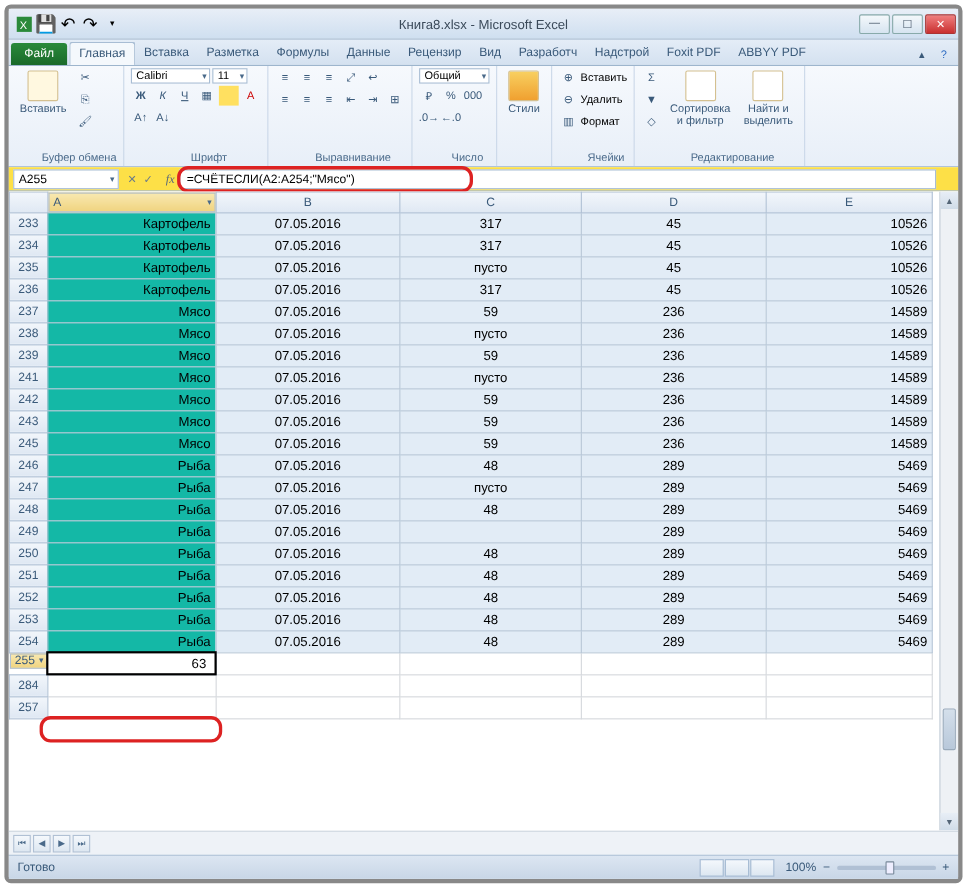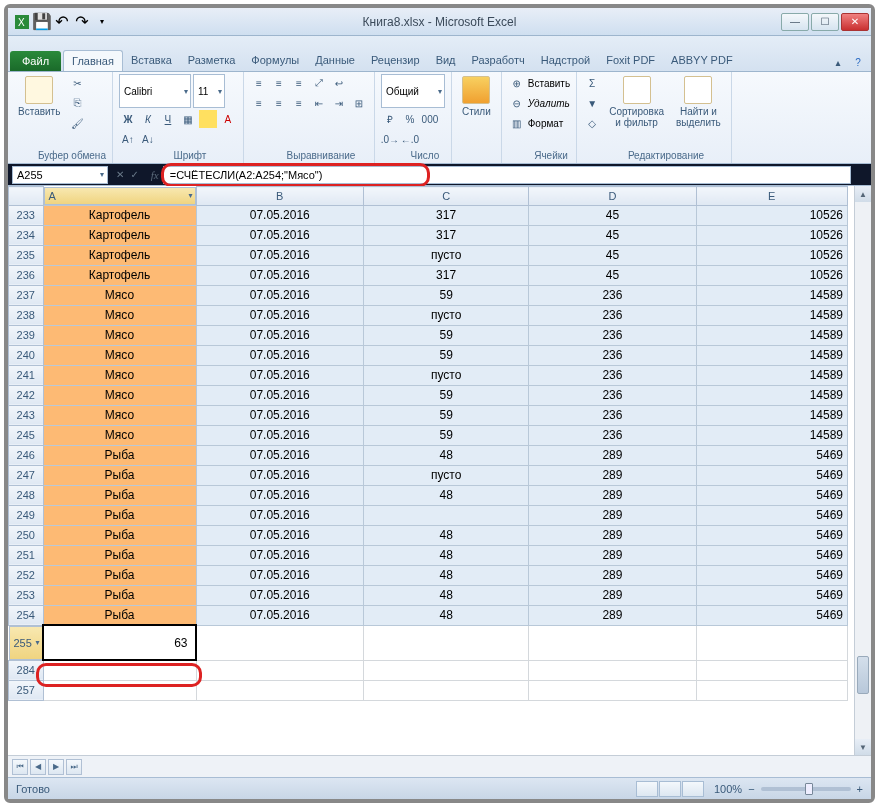--- a/index.html
+++ b/index.html
@@ -7,54 +7,54 @@
   .outer { border: 4px solid #888; border-radius: 6px; width: 871px; height: 799px; margin: 4px; background: #fff; display: flex; flex-direction: column; }
 
   .titlebar { height: 28px; background: linear-gradient(#e8eef7,#cfdff0); display: flex; align-items: center; position: relative; border-bottom: 1px solid #9db5cd; }
   .ql { display:flex; align-items:center; gap:4px; padding-left:6px; }
   .ql-icon { width:16px; height:16px; display:flex;align-items:center;justify-content:center; }
   .title-text { position:absolute; left:0; right:0; text-align:center; font-size:12px; color:#3b4a5a; pointer-events:none;}
   .winbtns { margin-left:auto; display:flex; gap:2px; padding-right:2px;}
   .winbtn { width:28px; height:18px; border:1px solid #8aa; background:linear-gradient(#f4f8fb,#d6e4f0); border-radius:2px; font-size:10px; display:flex;align-items:center;justify-content:center; color:#456;}
   .winbtn.close{ background:linear-gradient(#f08080,#c93030); color:#fff; border-color:#a33;}
 
-  .ribbon-tabs { height:36px; background:linear-gradient(#e4edf7,#d4e1f0); display:flex; align-items:flex-end; padding-left:2px; font-size:11px; border-bottom:1px solid #9db5cd;}
+  .ribbon-tabs { height:24px; background:linear-gradient(#e4edf7,#d4e1f0); display:flex; align-items:flex-end; padding-left:2px; font-size:11px; border-bottom:1px solid #9db5cd;}
   .file-tab { background:linear-gradient(#2a8a3a,#1a6a2a); color:#fff; padding:4px 12px; border-radius:3px 3px 0 0; margin-right:2px;}
   .rtab { padding:4px 8px; color:#3a5a7a; cursor:pointer;}
   .rtab.active { background:#f4f8fc; border:1px solid #a8bdd4; border-bottom:none; border-radius:3px 3px 0 0;}
 
   .ribbon { height:92px; background:linear-gradient(#f6f9fd,#e8eff8); border-bottom:1px solid #a8bdd4; display:flex; font-size:10px;}
   .rgroup { border-right:1px solid #cad8e8; padding:2px 6px 0 6px; display:flex; flex-direction:column; }
   .rgroup-body { flex:1; display:flex; gap:4px; align-items:flex-start;}
   .rgroup-label { text-align:center; color:#4a6a8a; font-size:10px; padding:1px 0 2px 0;margin-left:24px;}
   .bigbtn { display:flex; flex-direction:column; align-items:center; gap:2px; padding:2px 4px; cursor:pointer;}
   .bigbtn-icon { width:28px; height:28px; background:#fff4d0; border:1px solid #d4c090; border-radius:2px;}
   .bigbtn-label { font-size:10px; color:#3a5a7a; text-align:center; line-height:11px;}
   .toolcol { display:flex; flex-direction:column; gap:2px;}
   .toolrow { display:flex; gap:2px; align-items:center;}
   .tbtn { width:18px; height:18px; border:1px solid transparent; display:flex;align-items:center;justify-content:center; font-size:10px; color:#3a5a7a; cursor:pointer;}
-  .sel { height:34px; border:1px solid #a8bdd4; background:#fff; font-size:10px; padding:0 14px 0 4px; display:flex;align-items:center; position:relative;}
+  .sel { height:14px; border:1px solid #a8bdd4; background:#fff; font-size:10px; padding:0 14px 0 4px; display:flex;align-items:center; position:relative;}
   .sel::after{content:"▾"; position:absolute; right:2px; font-size:8px; color:#4a6a8a;}
 
-  .fbar { height:22px; border-bottom:1px solid #a8bdd4; display:flex; align-items:center; background:#0f172a; font-size:11px;}
+  .fbar { height:22px; border-bottom:1px solid #a8bdd4; display:flex; align-items:center; background:#fde047; font-size:11px;}
   .namebox { width:96px; height:18px; border:1px solid #a8bdd4; background:#fff; margin-left:4px; padding:0 4px; display:flex;align-items:center; position:relative;}
   .namebox::after{content:"▾"; position:absolute; right:3px; font-size:8px; color:#4a6a8a;}
   .fx-icons{display:flex; gap:6px; padding:0 8px; color:#6a7a8a; font-size:10px;}
   .fx-label { font-style:italic; font-family:'Times New Roman',serif; color:#5a6a7a; padding:0 4px;}
   .formulabox { flex:1; height:18px; border:1px solid #a8bdd4; background:#fff; padding:0 6px; display:flex;align-items:center; position:relative; margin-right:20px;}
   .highlight-formula { position:absolute; left:-3px; top:-4px; right:420px; bottom:-4px; border:3px solid #d22; border-radius:10px; pointer-events:none;}
 
   .gridwrap { flex:1; position:relative; overflow:hidden; background:#fff;}
   table.sheet { border-collapse:collapse; width:840px; font-size:12px; }
   .colhead th { background:linear-gradient(#f2f6fb,#dfe8f3); border:1px solid #b0c0d4; height:18px; font-weight:normal; color:#3a5a7a; font-size:11px;}
   .colhead th.sel { background:linear-gradient(#f8e8b0,#f0d480);}
   .rowhead { background:linear-gradient(#f2f6fb,#dfe8f3); border:1px solid #b0c0d4; width:34px; text-align:center; font-size:11px; color:#3a5a7a;}
   .rowhead.sel { background:linear-gradient(#f8e8b0,#f0d480);}
   td.cell { border:1px solid #b8c8d8; height:20px; padding:0 4px; background:#e2ecf6;}
-  td.cell.colA { background:#fdba74; text-align:center;}
+  td.cell.colA { background:#14b8a6; text-align:right;}
   td.cell.c { text-align:center;}
   td.cell.r { text-align:right;}
   td.empty { border:1px solid #d4d8dc; height:20px; background:#fff;}
   tr.selrow td.cell.colA { background:#fff; outline:2px solid #000; outline-offset:-1px; text-align:right; padding-right:8px; position:relative;padding-left:39px;}
   .highlight-cell { position:absolute; border:3px solid #d22; border-radius:10px; pointer-events:none;}
 
   .vscroll { position:absolute; right:0; top:0; bottom:0; width:17px; background:#eef1f5; border-left:1px solid #c4cdd7;}
   .vthumb { position:absolute; left:2px; right:2px; top:470px; height:38px; background:linear-gradient(#d4dfeb,#b8c8da); border:1px solid #9ab; border-radius:2px;}
   .vbtn{position:absolute;left:0;right:0;height:16px;background:linear-gradient(#e8eef6,#d0dce8);display:flex;align-items:center;justify-content:center;font-size:8px;color:#567;}
 
@@ -214,21 +214,21 @@
     </div>
     <div class="rgroup">
       <div class="rgroup-body">
         <div class="toolcol">
           <div class="toolrow">
               <span class="tbtn">⊕</span>
               <span style="font-size:10px;">Вставить</span>
             </div>
           <div class="toolrow">
               <span class="tbtn">⊖</span>
-              <span style="font-size:10px;font-style:italic;">Удалить</span>
+              <span style="font-size:10px;">Удалить</span>
             </div>
           <div class="toolrow">
               <span class="tbtn">▥</span>
               <span style="font-size:10px;">Формат</span>
             </div>
         </div>
       </div>
       <div class="rgroup-label">Ячейки</div>
     </div>
     <div class="rgroup">
@@ -329,28 +329,20 @@
           </tr>
           <tr>
             <td class="rowhead">239</td>
             <td class="cell colA">Мясо</td>
             <td class="cell c">07.05.2016</td>
             <td class="cell c">59</td>
             <td class="cell c">236</td>
             <td class="cell r">14589</td>
           </tr>
           <tr>
-            <td class="rowhead">240</td>
-            <td class="cell colA">Мясо</td>
-            <td class="cell c">07.05.2016</td>
-            <td class="cell c">59</td>
-            <td class="cell c">236</td>
-            <td class="cell r">14589</td>
-          </tr>
-          <tr>
             <td class="rowhead">241</td>
             <td class="cell colA">Мясо</td>
             <td class="cell c">07.05.2016</td>
             <td class="cell c">пусто</td>
             <td class="cell c">236</td>
             <td class="cell r">14589</td>
           </tr>
           <tr>
             <td class="rowhead">242</td>
             <td class="cell colA">Мясо</td>

